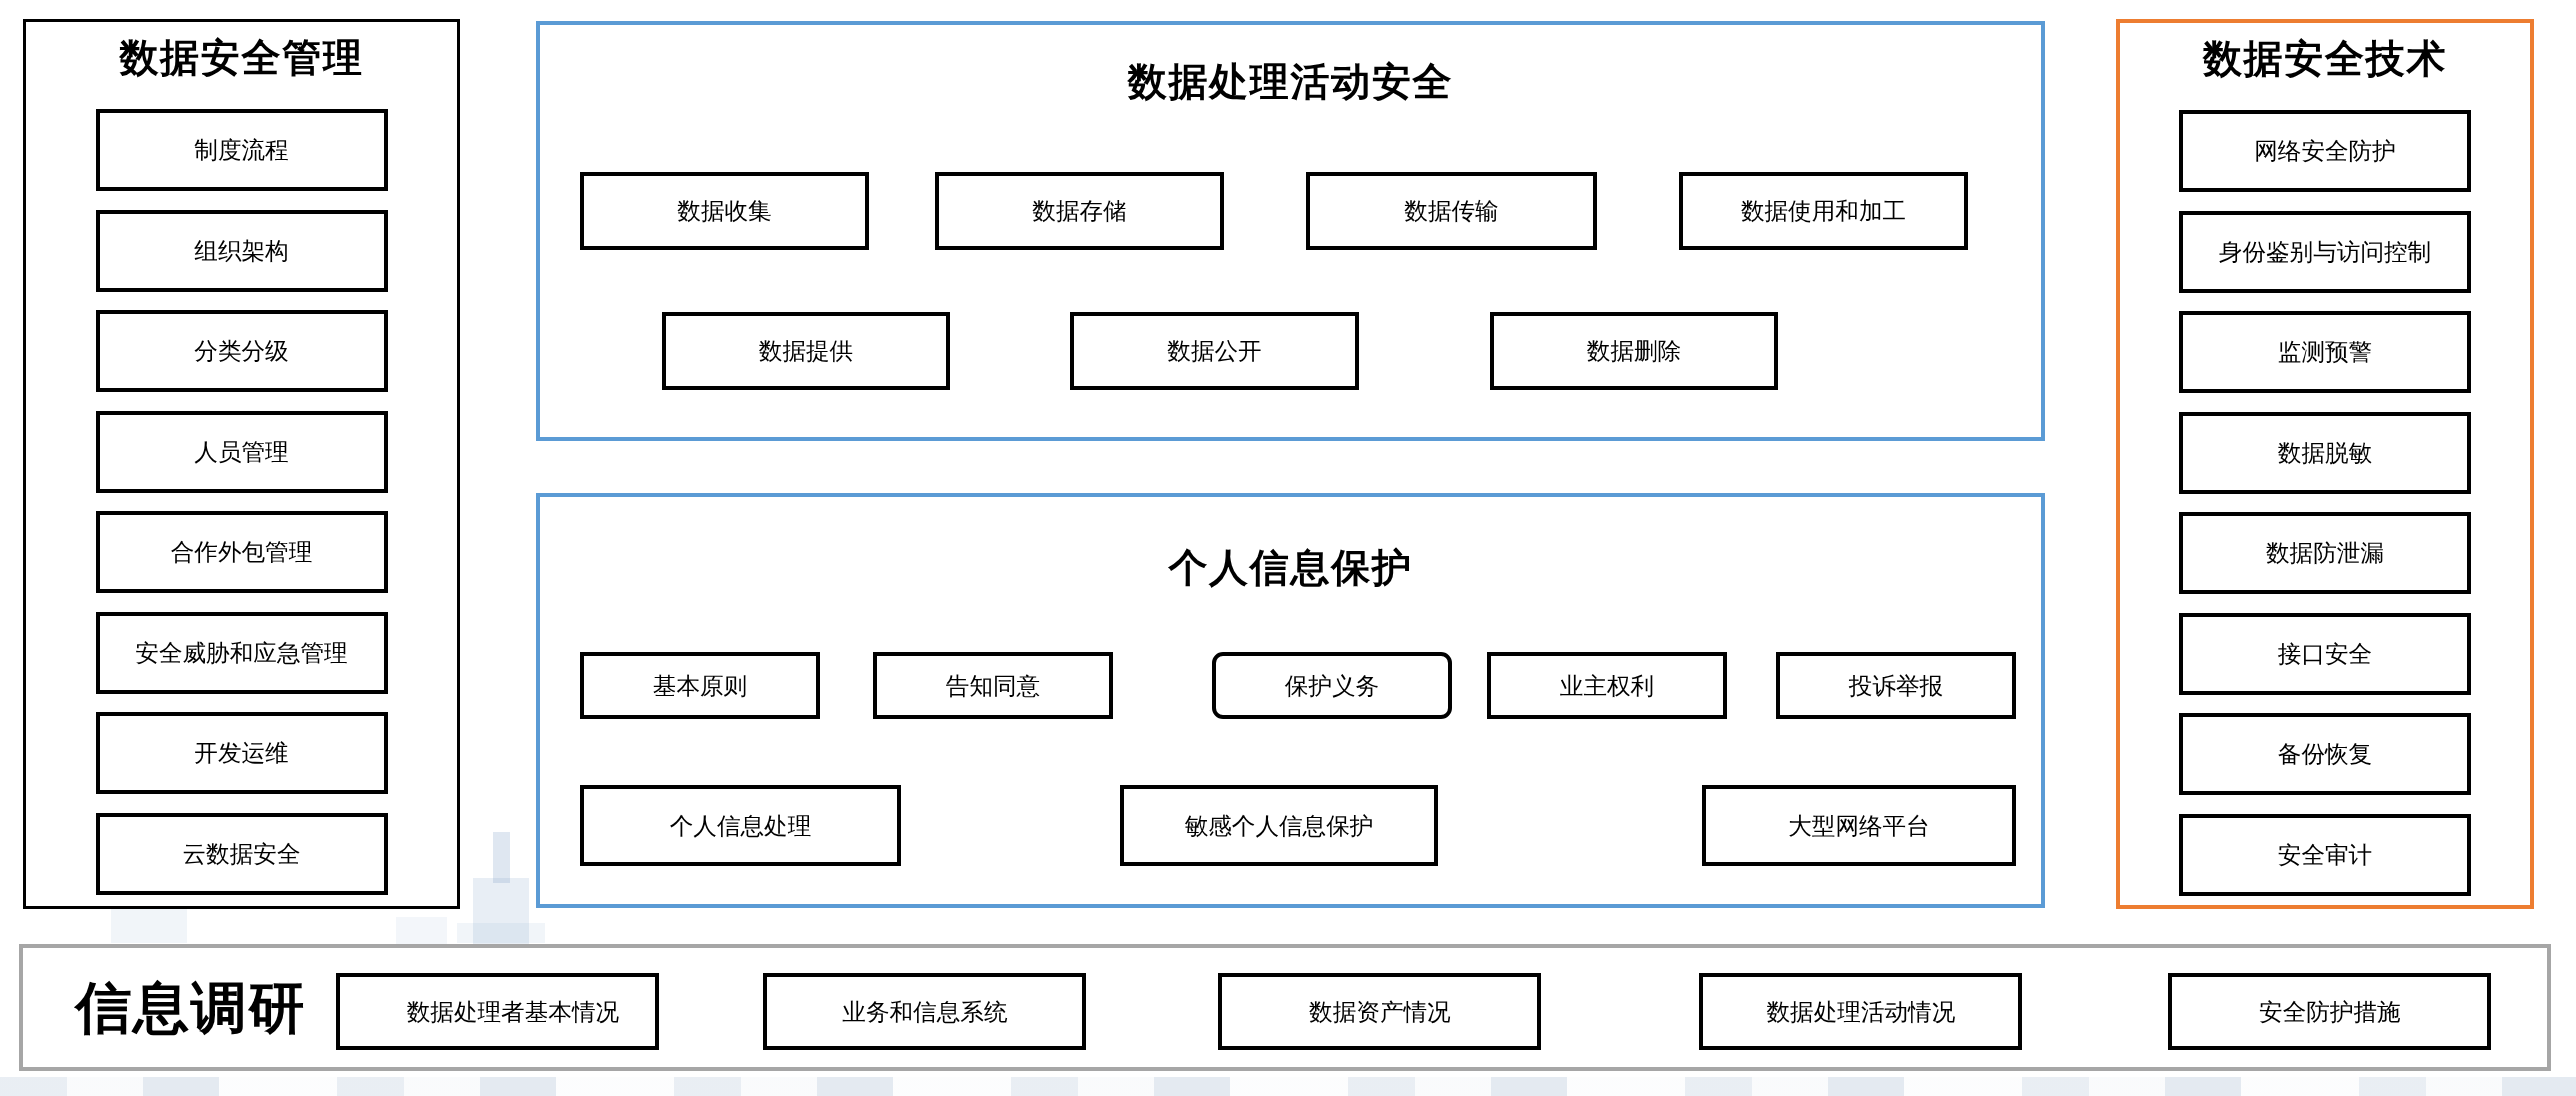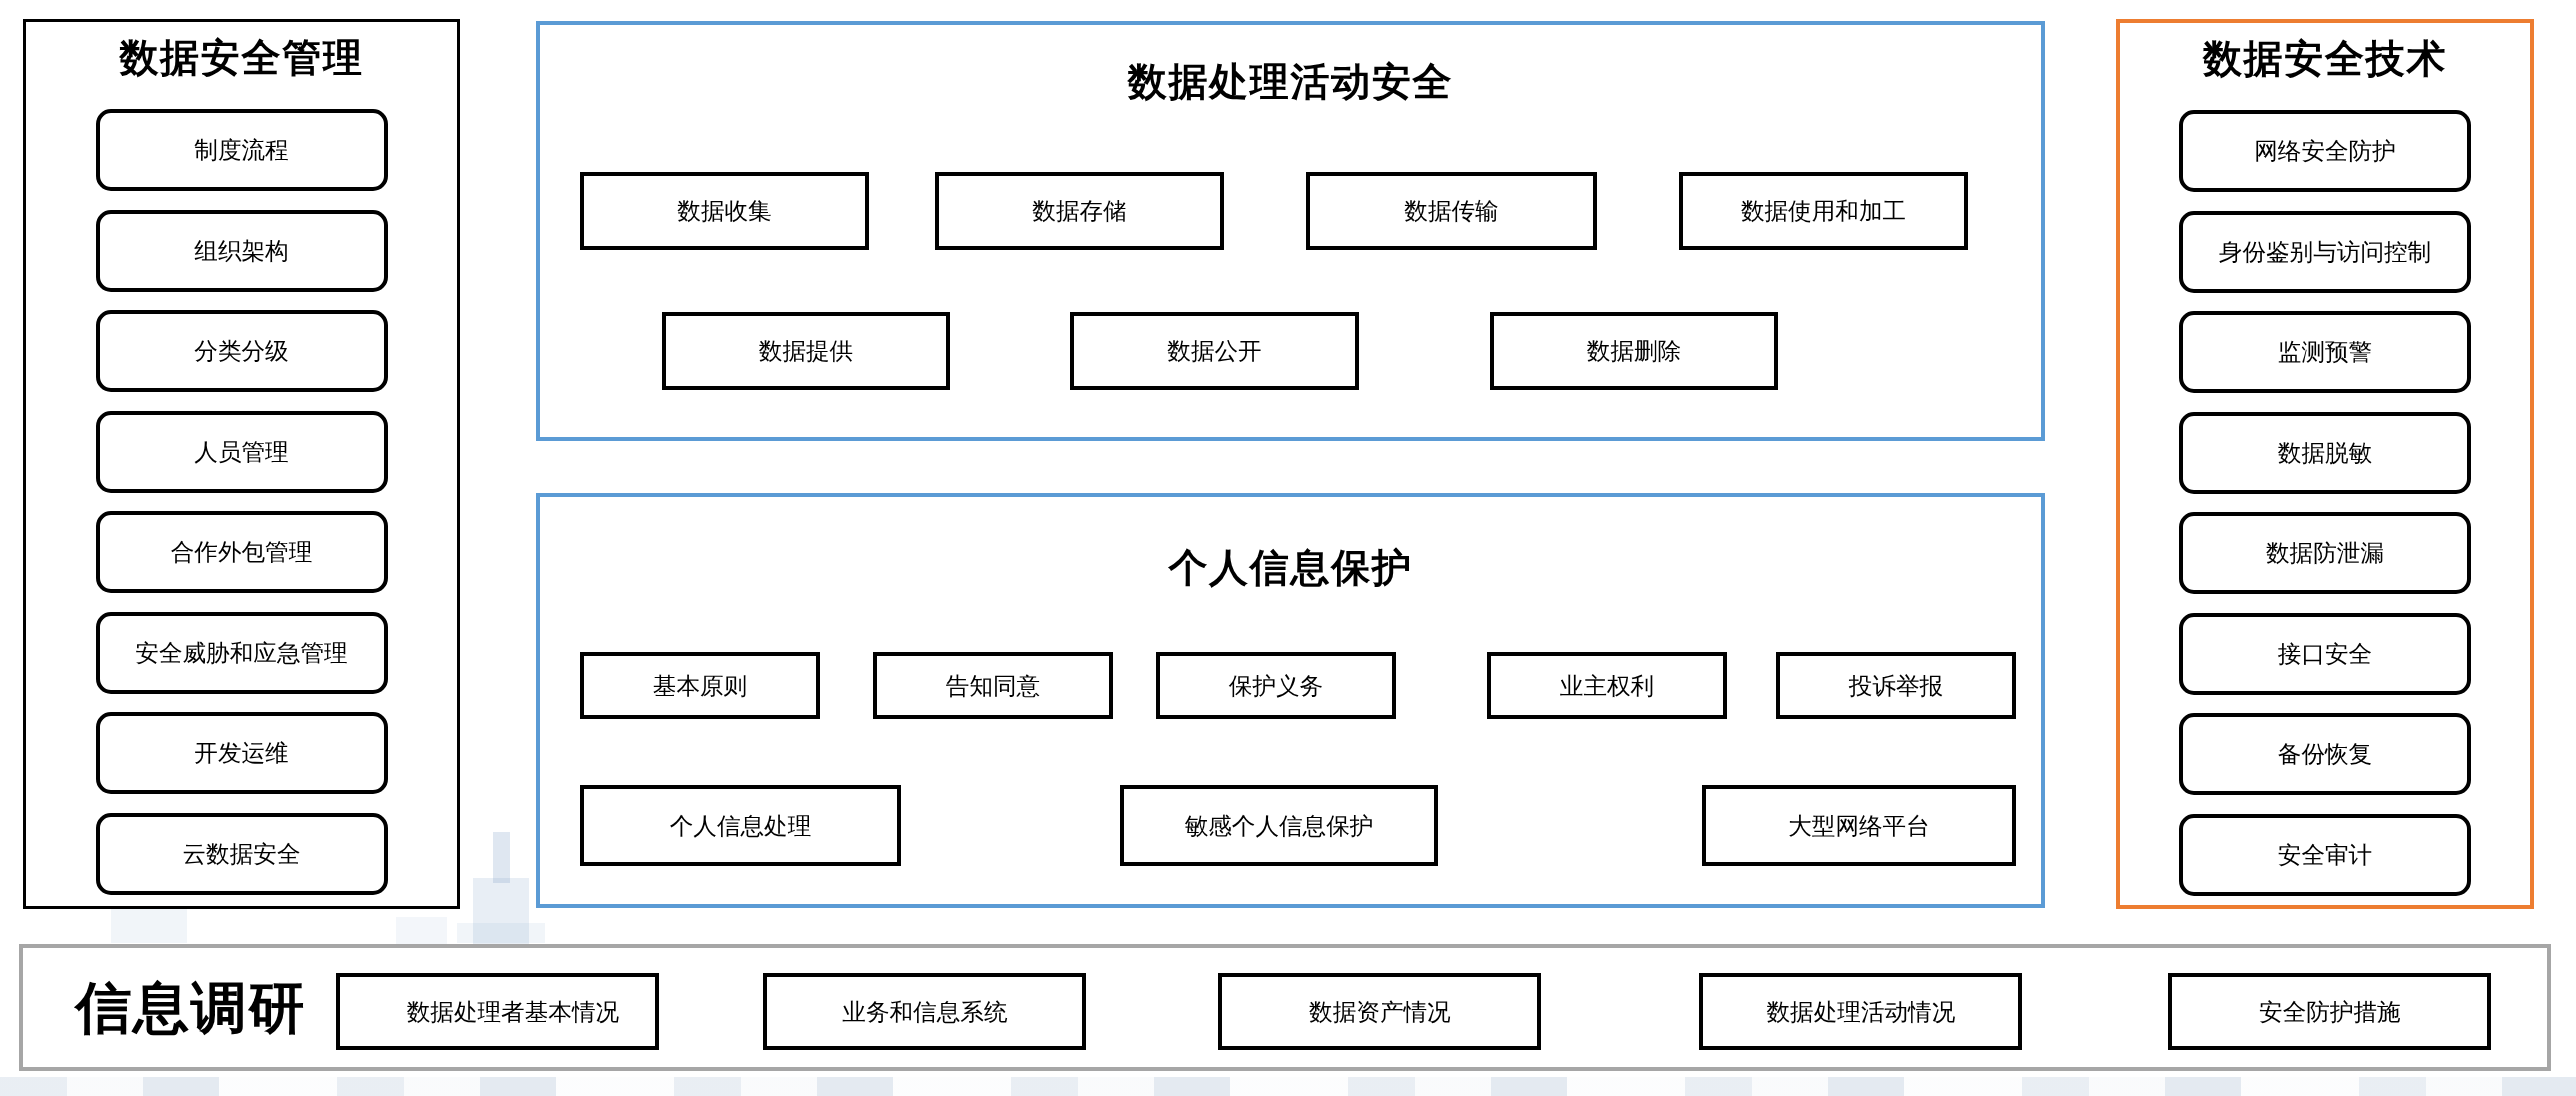--- a/index.html
+++ b/index.html
@@ -56,21 +56,21 @@
     color: #000000;
     white-space: nowrap;
   }
 
   
   #panel-management { left: 23px; top: 18.5px; width: 437px; height: 890px; border: 3.4px solid #000; }
   #panel-technology { left: 2116px; top: 18.5px; width: 418px; height: 890px; border: 4.2px solid #ED7D31; }
   .tall-panel { display: flex; flex-direction: column; align-items: center; padding-top: 11.8px; }
   .tall-panel .panel-title { height: 49px; line-height: 49px; }
   .tall-list { display: flex; flex-direction: column; gap: 18.5px; margin-top: 27px; }
-  .tall-list .box { width: 292px; height: 82px; border-radius: 15px; }
+  .tall-list .box { width: 292px; height: 82px; }
 
   
   #panel-processing { left: 536px; top: 21px; width: 1509px; height: 420px; border: 4.2px solid #5B9BD5; }
   #panel-personal   { left: 536px; top: 493px; width: 1509px; height: 415px; border: 4.2px solid #5B9BD5; }
   .mid-panel .panel-title { position: absolute; left: 0; width: 100%; top: 30px; text-align: center; }
   #panel-personal .panel-title { top: 44px; }
   .mid-panel .box { position: absolute; }
 
   
   #panel-research { left: 19.4px; top: 944px; width: 2532px; height: 127px; border: 4.2px solid #A6A6A6; }
@@ -114,21 +114,21 @@
     <div class="box" style="left:1139px;top:147px; width:289px; height:78px;">数据使用和加工</div>
     <div class="box" style="left:114px; top:287px; width:288px; height:78px;margin-left:8px;">数据提供</div>
     <div class="box" style="left:530px; top:287px; width:289px; height:78px;">数据公开</div>
     <div class="box" style="left:950px;top:287px; width:288px; height:78px;font-family:Liberation Mono, monospace;">数据删除</div>
   </div>
 
   <div class="panel mid-panel" id="panel-personal">
     <h2 class="panel-title">个人信息保护</h2>
     <div class="box" style="left:40px;  top:155px; width:240px; height:67px;">基本原则</div>
     <div class="box" style="left:333px; top:155px; width:240px; height:67px;">告知同意</div>
-    <div class="box" style="left:616px; top:155px; width:240px; height:67px;">保护义务</div>
+    <div class="box" style="left:672px; top:155px; width:240px; height:67px;border-radius:11px;">保护义务</div>
     <div class="box" style="left:947px;top:155px; width:240px; height:67px;">业主权利</div>
     <div class="box" style="left:1236px;top:155px; width:240px; height:67px;">投诉举报</div>
     <div class="box" style="left:40px;  top:288px; width:321px; height:81px;">个人信息处理</div>
     <div class="box" style="left:580px; top:288px; width:318px; height:81px;">敏感个人信息保护</div>
     <div class="box" style="left:1162px;top:288px; width:314px; height:81px;">大型网络平台</div>
   </div>
 
   <div class="panel tall-panel" id="panel-technology">
     <h2 class="panel-title">数据安全技术</h2>
     <div class="tall-list">

